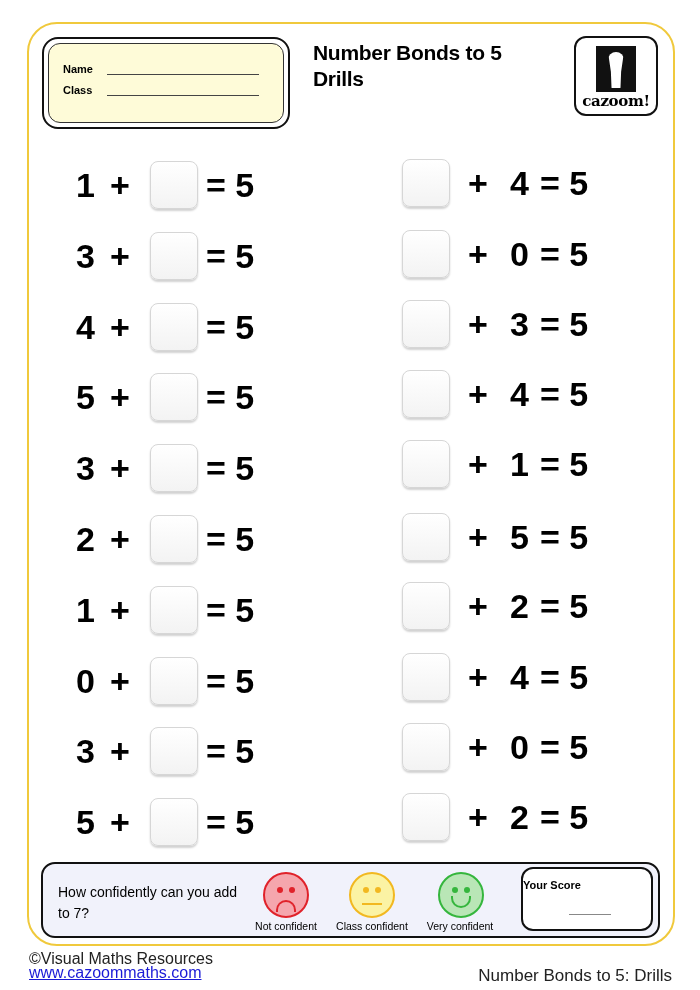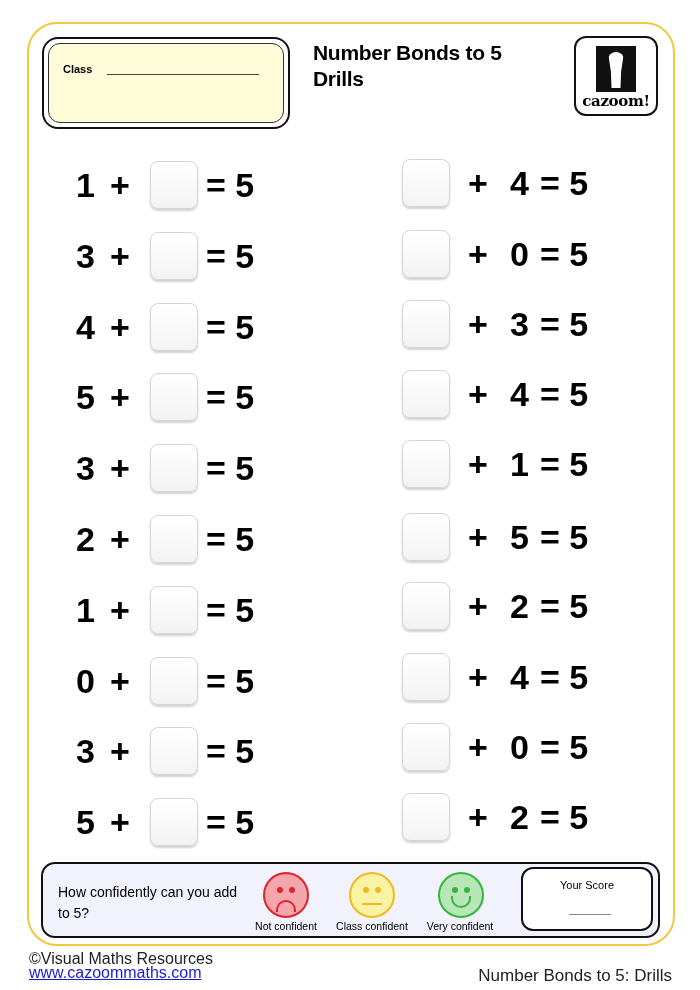--- a/index.html
+++ b/index.html
@@ -86,35 +86,39 @@
   .face.neutral .mouth { top: 29px; height: 0; border-top: 2.5px solid #f2b820; }
   .face.happy { left: 395px; border-color: #35b63d; background: #b9e6b6; }
   .face.happy .eye { background: #35b63d; }
   .face.happy .mouth { top: 22px; height: 12px; border: 2.5px solid #35b63d; border-top: none; border-radius: 0 0 12px 12px; }
   .face-lbl { position: absolute; top: 56px; font-size: 10.5px; white-space: nowrap; text-align: center; width: 100px; }
 
   .score {
     position: absolute; left: 478px; top: 3px; width: 132px; height: 64px;
     border: 2px solid #111; border-radius: 12px; background: #fff;
   }
-  .score .st { position: absolute; left: 0; right: 0; top: 10px; text-align: center; font-size: 11px; font-weight: normal; }
+  .score .st { position: absolute; left: 0; right: 0; top: 10px; font-size: 11px; font-weight: bold; }
   .score .sl { position: absolute; left: 46px; width: 42px; top: 45px; border-top: 1.5px solid #888; }
 
   .footer-left { position: absolute; left: 29px; top: 952px; font-size: 16px; line-height: 14px; color: #222; }
   .footer-left a { color: #1a1ad6; text-decoration: underline; }
   .footer-right { position: absolute; right: 28px; top: 966px; font-size: 17px; color: #222; }
 </style>
 </head>
 <body>
 
 <div class="frame"></div>
 
 <div class="name-box">
   <div class="name-box-inner">
     <div class="name-row">
+      <span class="lbl">Name</span>
+      <span class="line"></span>
+    </div>
+    <div class="name-row">
       <span class="lbl">Class</span>
       <span class="line"></span>
     </div>
   </div>
 </div>
 
 <div class="title">
   <div>Number Bonds to 5</div>
   <div>Drills</div>
 </div>
@@ -243,21 +247,21 @@
     </div>
     <div class="prob right" style="left: 402px; top: 792px;">
       <span class="ansbox"></span>
       <span class="op">+</span>
       <span class="num2">2</span>
       <span class="res">= 5</span>
     </div>
   </div>
 
 <div class="confidence">
-  <div class="conf-q">How confidently can you add to 5?</div>
+  <div class="conf-q">How confidently can you add to 7?</div>
 
   <div class="face sad">
     <span class="eye l"></span>
       <span class="eye r"></span>
       <span class="mouth"></span>
   </div>
   <div class="face-lbl" style="left:193px">Not confident</div>
 
   <div class="face neutral">
     <span class="eye l"></span>

